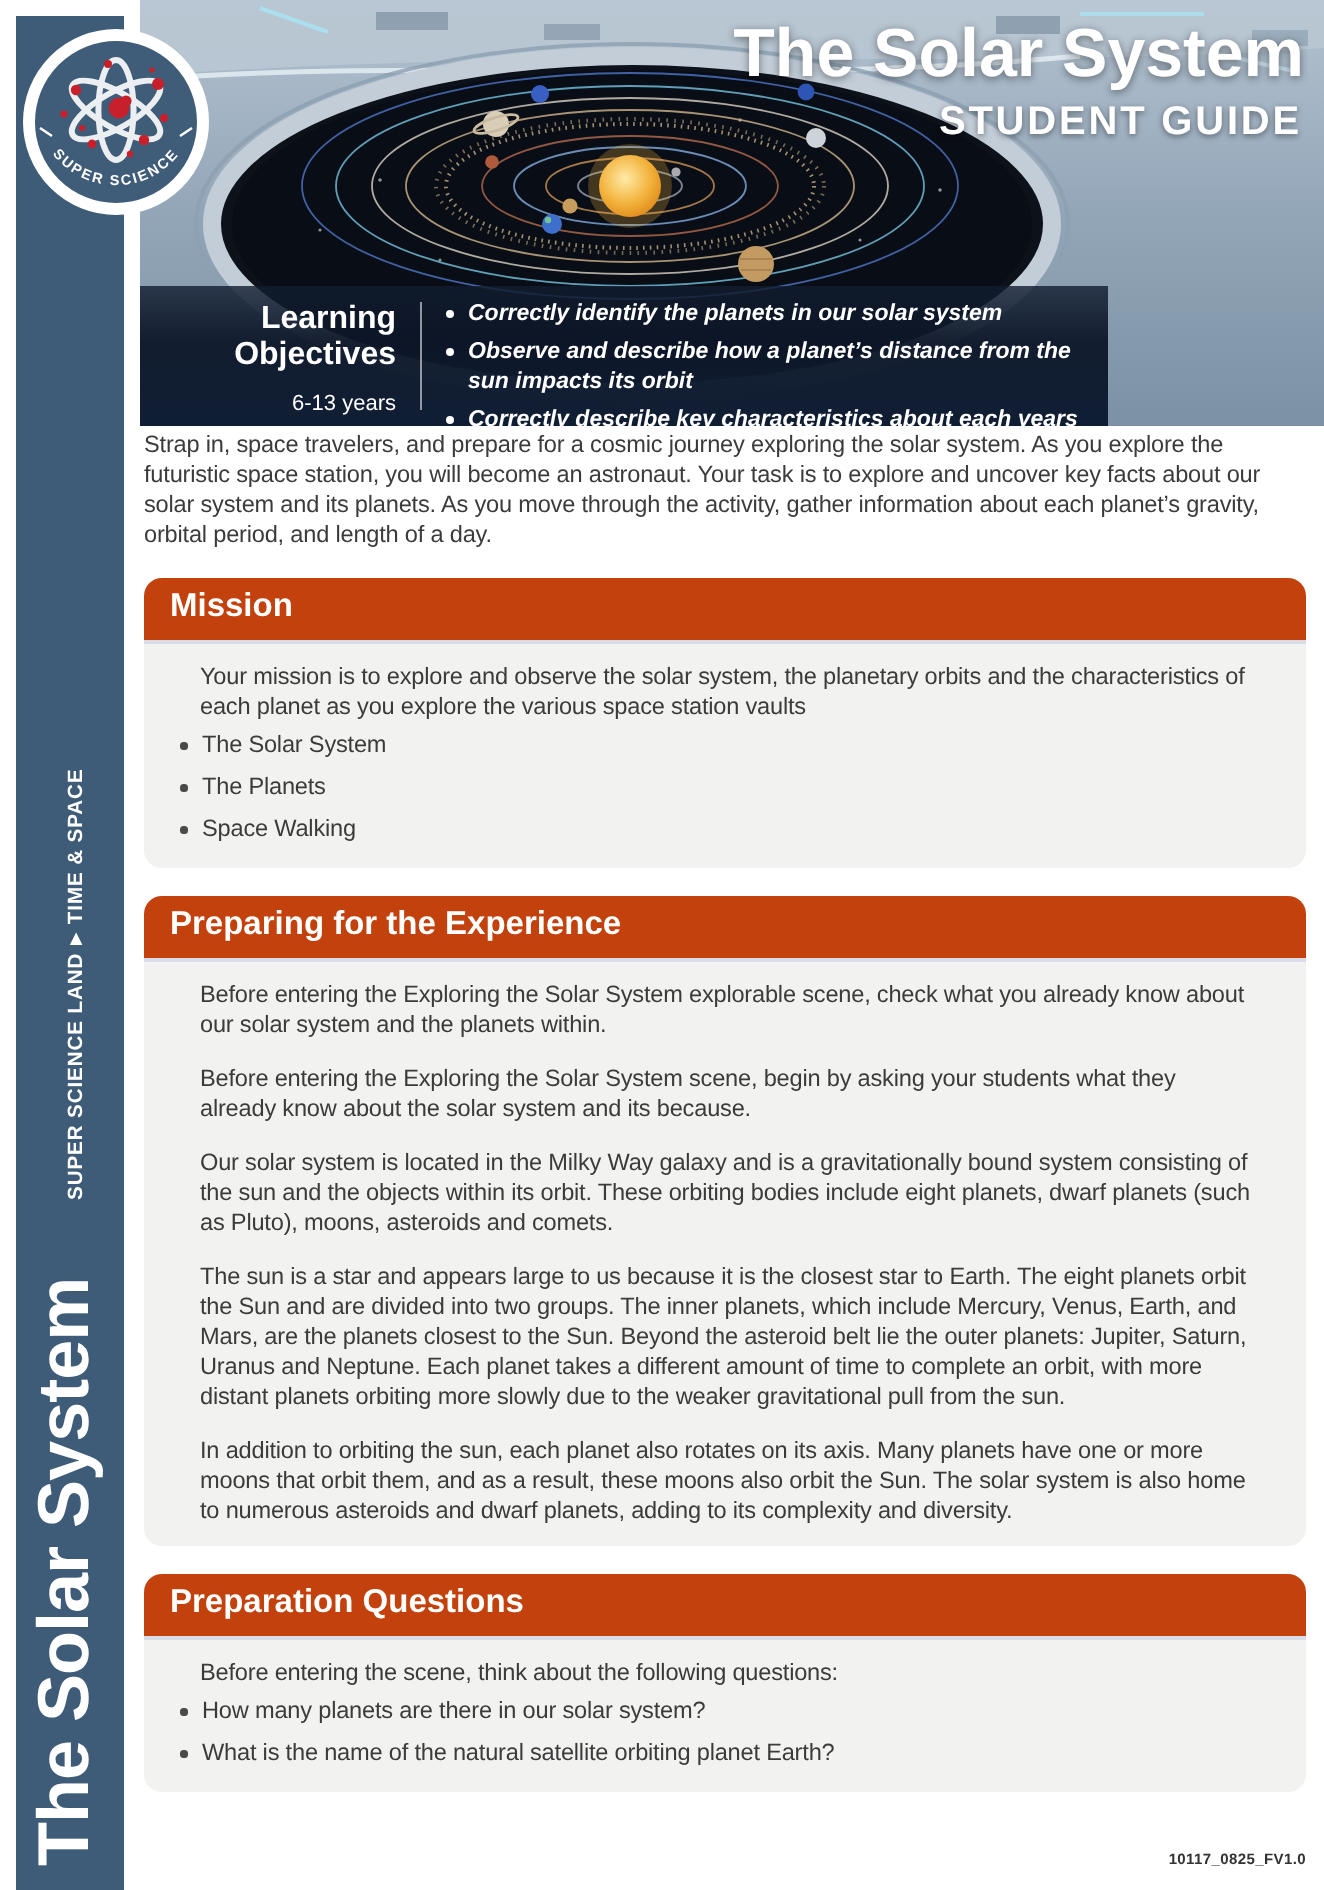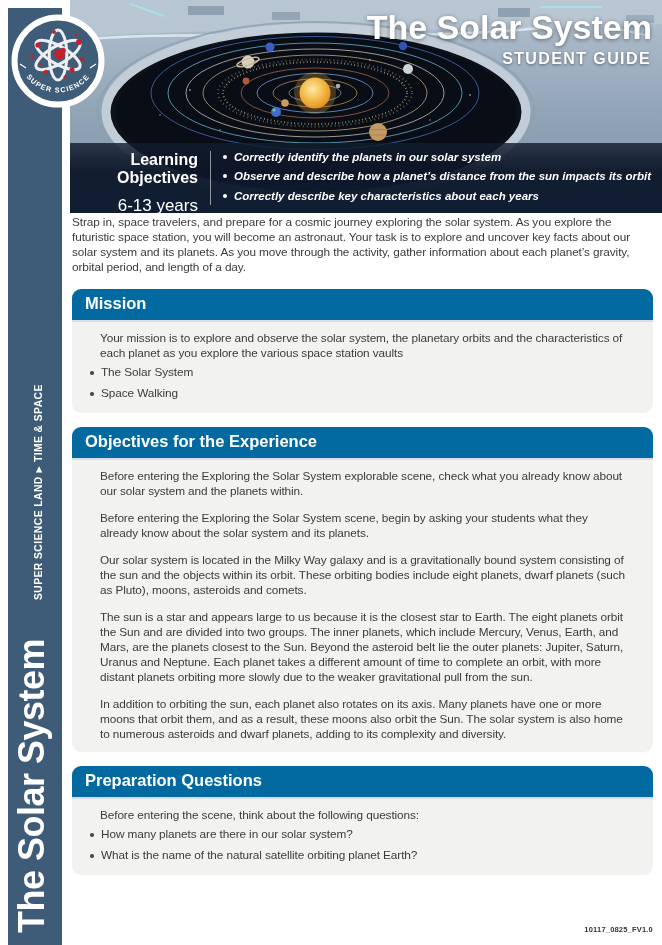--- a/index.html
+++ b/index.html
@@ -12,43 +12,43 @@
            font-size:36px;font-weight:700;color:#fff;white-space:nowrap;letter-spacing:-.5px;line-height:1.1;}
   .v-series{position:absolute;left:33px;top:600px;transform:rotate(-90deg);transform-origin:0 0;
             font-size:10.3px;font-weight:700;color:#fff;white-space:nowrap;letter-spacing:.45px;}
   .v-series .sep{font-size:7.5px;margin:0 4px;vertical-align:1px;}
 
   
   .hero{position:absolute;left:70px;top:0;width:592px;height:213px;overflow:hidden;}
   .hero-svg{position:absolute;left:0;top:0;}
   .hero-title{position:absolute;right:10px;top:10px;font-size:34px;font-weight:700;color:#fff;
               line-height:1.05;text-shadow:0 1px 4px rgba(0,0,0,.45);white-space:nowrap;}
-  .hero-subtitle{position:absolute;right:11px;top:50px;font-size:16px;font-weight:700;color:#fff;
+  .hero-subtitle{position:absolute;right:11px;top:50px;font-size:20px;font-weight:700;color:#fff;
                  letter-spacing:1.4px;text-shadow:0 1px 3px rgba(0,0,0,.45);}
 
   
-  .lo-bar{position:absolute;left:0;bottom:0;width:592px;height:70px;display:flex;
+  .lo-bar{position:absolute;left:0;bottom:0;width:484px;height:70px;display:flex;
           background:linear-gradient(180deg,rgba(17,29,48,.80) 0%,rgba(12,22,40,.95) 40%,#101e34 100%);}
   .lo-left{width:128px;flex:0 0 128px;text-align:right;padding-top:8px;color:#fff;}
   .lo-title{font-size:16px;font-weight:700;line-height:1.15;}
-  .lo-age{font-size:17px;margin-top:8px;}
+  .lo-age{font-size:11px;margin-top:8px;}
   .lo-divider{width:1px;background:rgba(255,255,255,.55);margin:8px 10px 8px 12px;flex:0 0 1px;}
   .lo-list{list-style:none;margin:0;padding:7px 6px 0 0;flex:1;}
   .lo-list li{position:relative;font-size:11.5px;font-weight:700;color:#fff;line-height:1.25;
               margin:0 0 5px;padding-left:13px;font-style:italic;}
   .lo-list li::before{content:"";position:absolute;left:2px;top:5px;width:4px;height:4px;border-radius:50%;background:#fff;}
 
   
   .logo{position:absolute;left:11px;top:14px;width:94px;height:94px;z-index:6;}
 
   
   .main{position:absolute;left:72px;top:215px;width:581px;}
   .main p{margin:0 0 12px;font-size:11.8px;line-height:15px;color:#3b3b3b;letter-spacing:-.1px;}
   .section{margin-top:14px;}
-  .sec-head{background:#0369a1;color:#fff;font-size:16.5px;font-weight:700;
+  .sec-head{background:#c2410c;color:#fff;font-size:16.5px;font-weight:700;
             padding:5px 13px 7px;border-radius:9px 9px 0 0;border-bottom:2px solid #d9dbe6;}
   .sec-body{background:#f2f2f1;border-radius:0 0 9px 9px;padding:9px 13px 10px;}
   .sec-body p{margin:0 15px 12px;}
   .sec-body p:last-child{margin-bottom:0;}
   .sec-body ul{list-style:none;margin:2px 0 0;padding:0;}
   .sec-body li{position:relative;font-size:11.8px;line-height:15px;color:#3b3b3b;
                margin:0 0 6px;padding-left:16px;letter-spacing:-.1px;}
   .sec-body li:last-child{margin-bottom:2px;}
   .sec-body li::before{content:"";position:absolute;left:5px;top:6px;width:3.5px;height:3.5px;border-radius:50%;background:#4a4a4a;}
 
@@ -188,30 +188,31 @@
 
   <div class="main">
     <p>Strap in, space travelers, and prepare for a cosmic journey exploring the solar system. As you explore the futuristic space station, you will become an astronaut. Your task is to explore and uncover key facts about our solar system and its planets. As you move through the activity, gather information about each planet’s gravity, orbital period, and length of a day.</p>
 
     <section class="section">
       <div class="sec-head">Mission</div>
       <div class="sec-body">
         <p style="margin-bottom:4px;">Your mission is to explore and observe the solar system, the planetary orbits and the characteristics of each planet as you explore the various space station vaults</p>
         <ul>
           <li>The Solar System</li>
+          <li>The Planets</li>
           <li>Space Walking</li>
         </ul>
       </div>
     </section>
 
     <section class="section">
-      <div class="sec-head">Objectives for the Experience</div>
+      <div class="sec-head">Preparing for the Experience</div>
       <div class="sec-body">
         <p>Before entering the Exploring the Solar System explorable scene, check what you already know about our solar system and the planets within.</p>
-        <p>Before entering the Exploring the Solar System scene, begin by asking your students what they already know about the solar system and its planets.</p>
+        <p>Before entering the Exploring the Solar System scene, begin by asking your students what they already know about the solar system and its because.</p>
         <p>Our solar system is located in the Milky Way galaxy and is a gravitationally bound system consisting of the sun and the objects within its orbit. These orbiting bodies include eight planets, dwarf planets (such as Pluto), moons, asteroids and comets.</p>
         <p>The sun is a star and appears large to us because it is the closest star to Earth. The eight planets orbit the Sun and are divided into two groups. The inner planets, which include Mercury, Venus, Earth, and Mars, are the planets closest to the Sun. Beyond the asteroid belt lie the outer planets: Jupiter, Saturn, Uranus and Neptune. Each planet takes a different amount of time to complete an orbit, with more distant planets orbiting more slowly due to the weaker gravitational pull from the sun.</p>
         <p>In addition to orbiting the sun, each planet also rotates on its axis. Many planets have one or more moons that orbit them, and as a result, these moons also orbit the Sun. The solar system is also home to numerous asteroids and dwarf planets, adding to its complexity and diversity.</p>
       </div>
     </section>
 
     <section class="section">
       <div class="sec-head">Preparation Questions</div>
       <div class="sec-body">
         <p style="margin-bottom:4px;">Before entering the scene, think about the following questions:</p>

